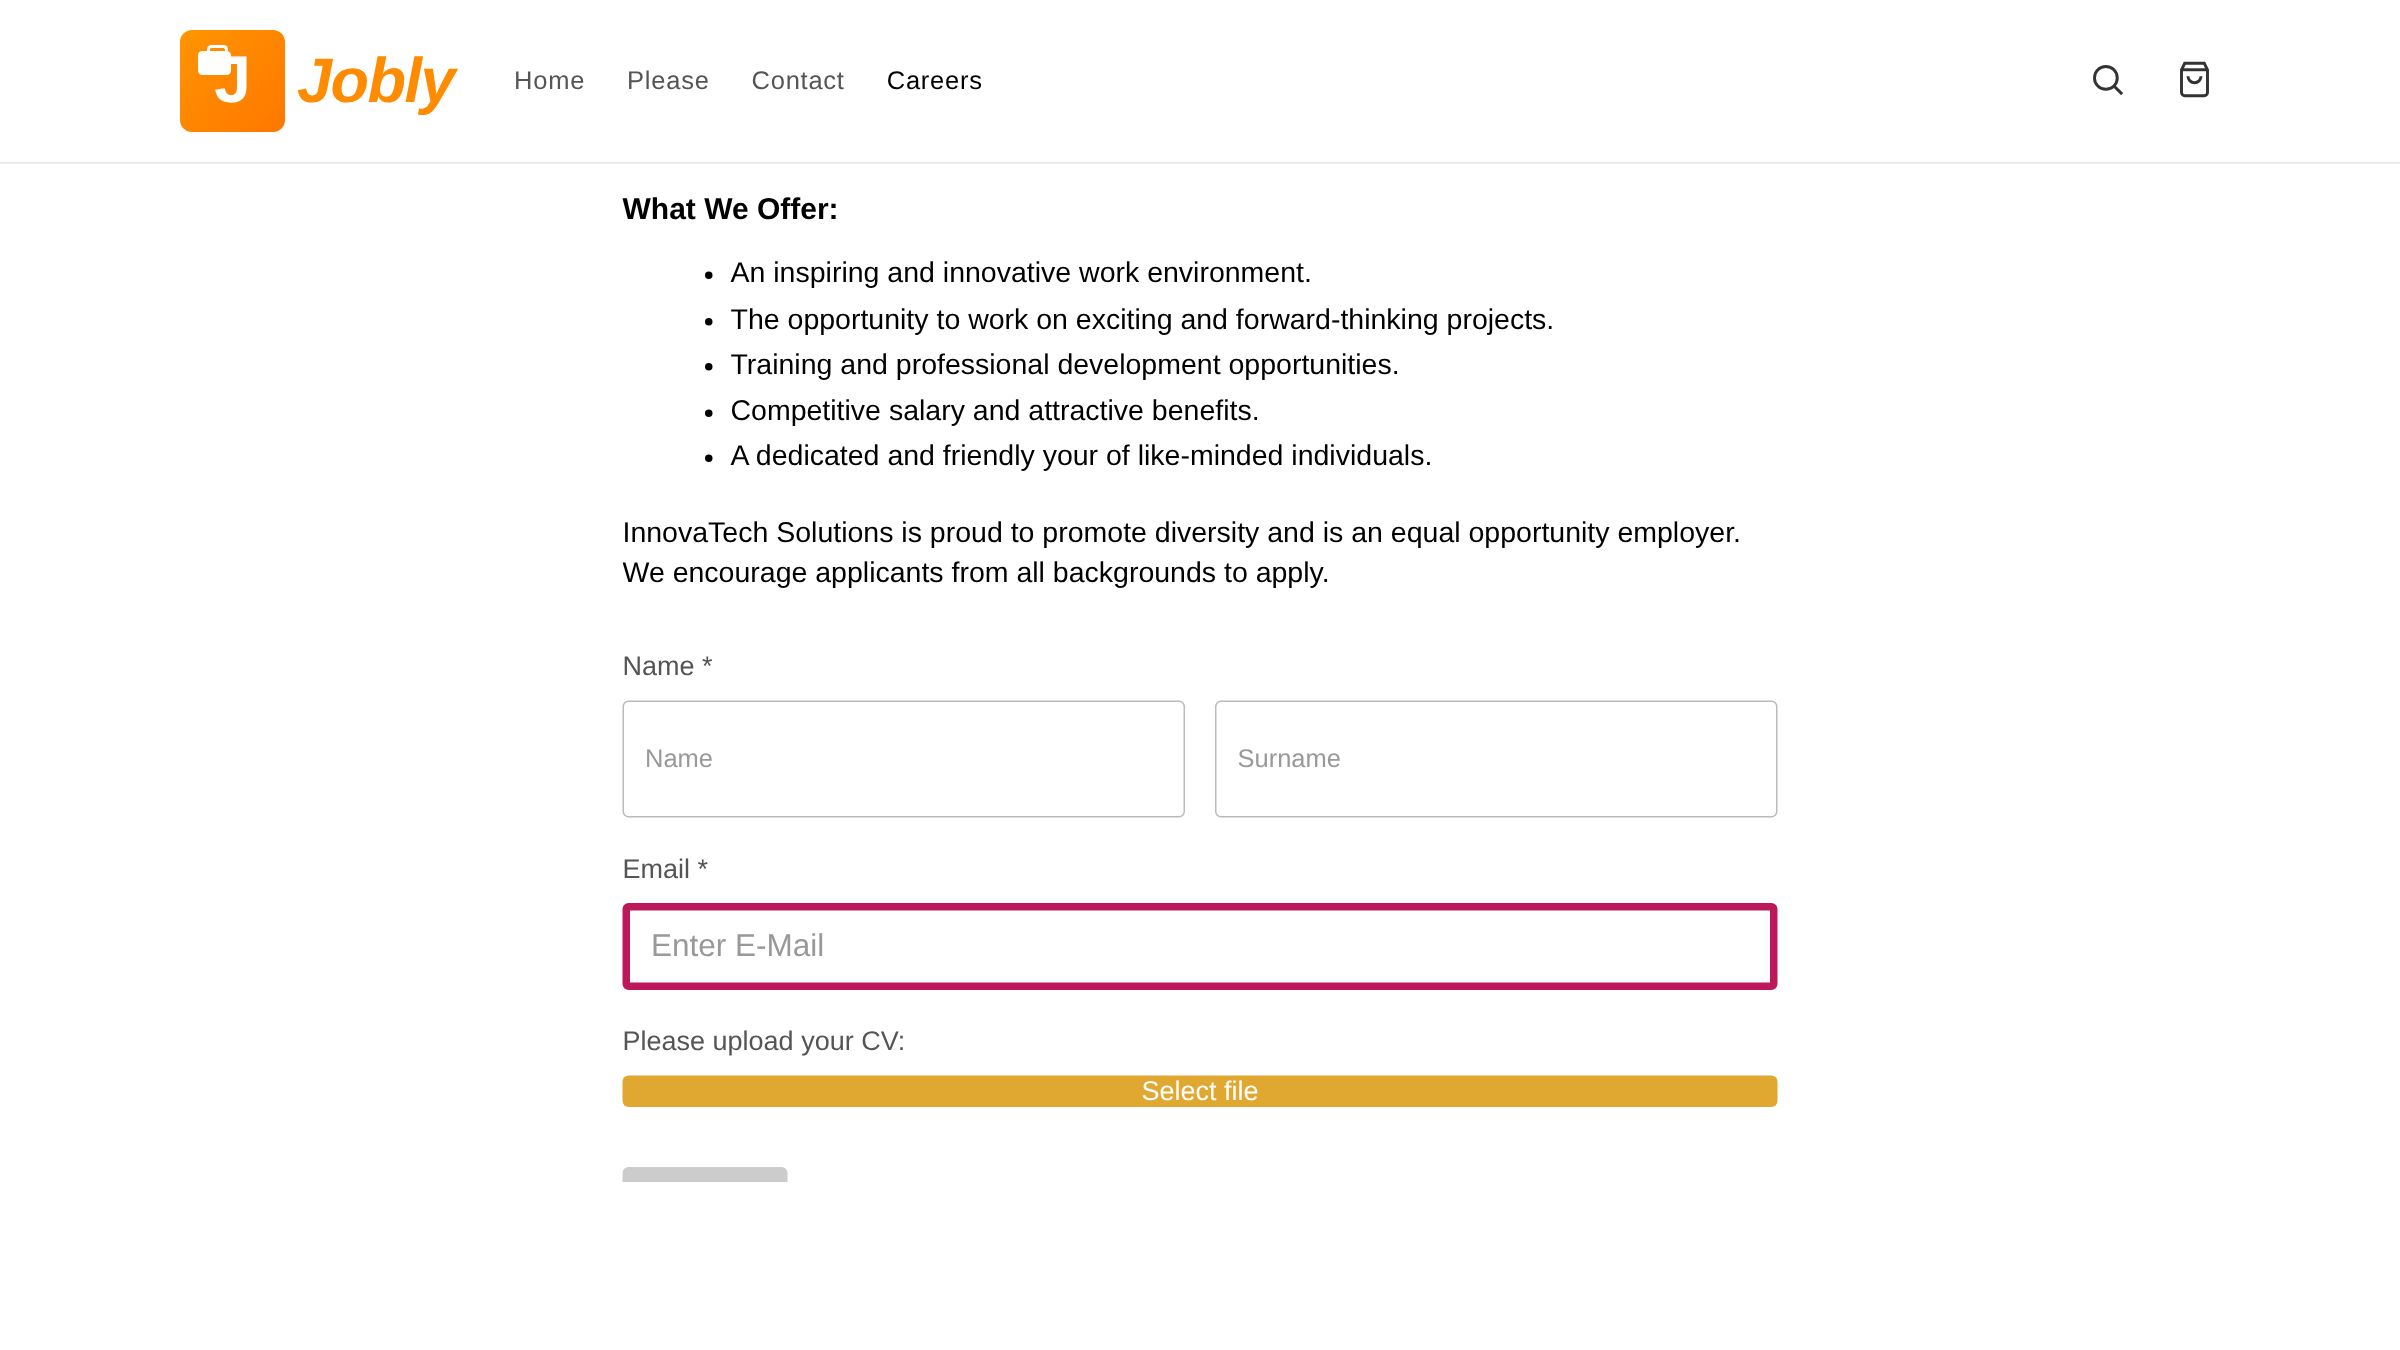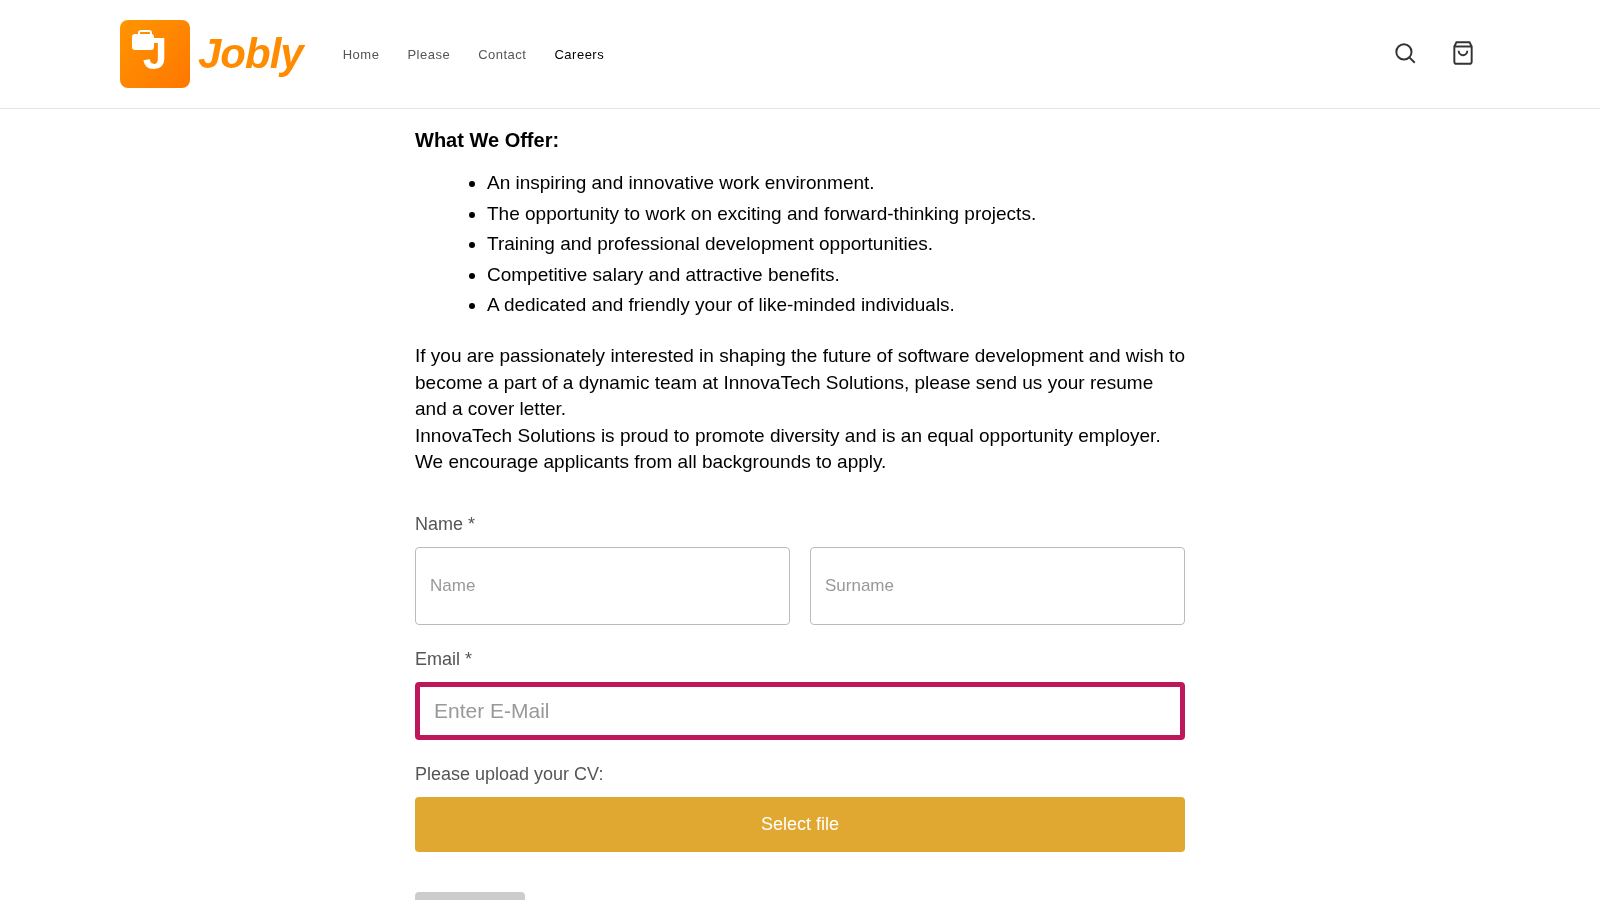--- a/index.html
+++ b/index.html
@@ -66,21 +66,21 @@
       color: #ff8c00;
       letter-spacing: -1px;
       font-style: italic;
     }
     .nav {
       display: flex;
       gap: 28px;
       flex: 1;
     }
     .nav-item {
-      font-size: 13px;
+      font-size: 17px;
       color: #555;
       text-decoration: none;
       cursor: pointer;
       letter-spacing: 0.5px;
     }
     .nav-item.active {
       color: #000;
       text-underline-offset: 3px;
     }
     .header-icons {
@@ -150,21 +150,21 @@
       font-size: 21px;
       border: 5px solid #be185d;
       border-radius: 4px;
       margin-bottom: 24px;
     }
     .form-input-full::placeholder {
       color: #999;
     }
     .file-upload-btn {
       width: 100%;
-      padding: 17px;
+      padding: 0;
       font-size: 18px;
       color: #fff;
       background: #e0a830;
       border: none;
       border-radius: 4px;
       cursor: pointer;
       margin-bottom: 40px;
     }
     .submit-btn-partial {
       width: 110px;
@@ -209,21 +209,20 @@
 
 <main class="content">
   <h3 class="section-heading">What We Offer:</h3>
   <ul class="offer-list">
     <li>An inspiring and innovative work environment.</li>
     <li>The opportunity to work on exciting and forward-thinking projects.</li>
     <li>Training and professional development opportunities.</li>
     <li>Competitive salary and attractive benefits.</li>
     <li>A dedicated and friendly your of like-minded individuals.</li>
   </ul>
-  <p class="paragraph">If you are passionately interested in shaping the future of software development and wish to become a part of a dynamic team at InnovaTech Solutions, please send us your resume and a cover letter.</p>
   <p class="paragraph">InnovaTech Solutions is proud to promote diversity and is an equal opportunity employer. We encourage applicants from all backgrounds to apply.</p>
 
   <div class="form-section">
     <label class="form-label">Name *</label>
     <div class="form-row">
       <input type="text" class="form-input" placeholder="Name" style="">
       <input type="text" class="form-input" placeholder="Surname" style="">
     </div>
 
     <label class="form-label">Email *</label>

